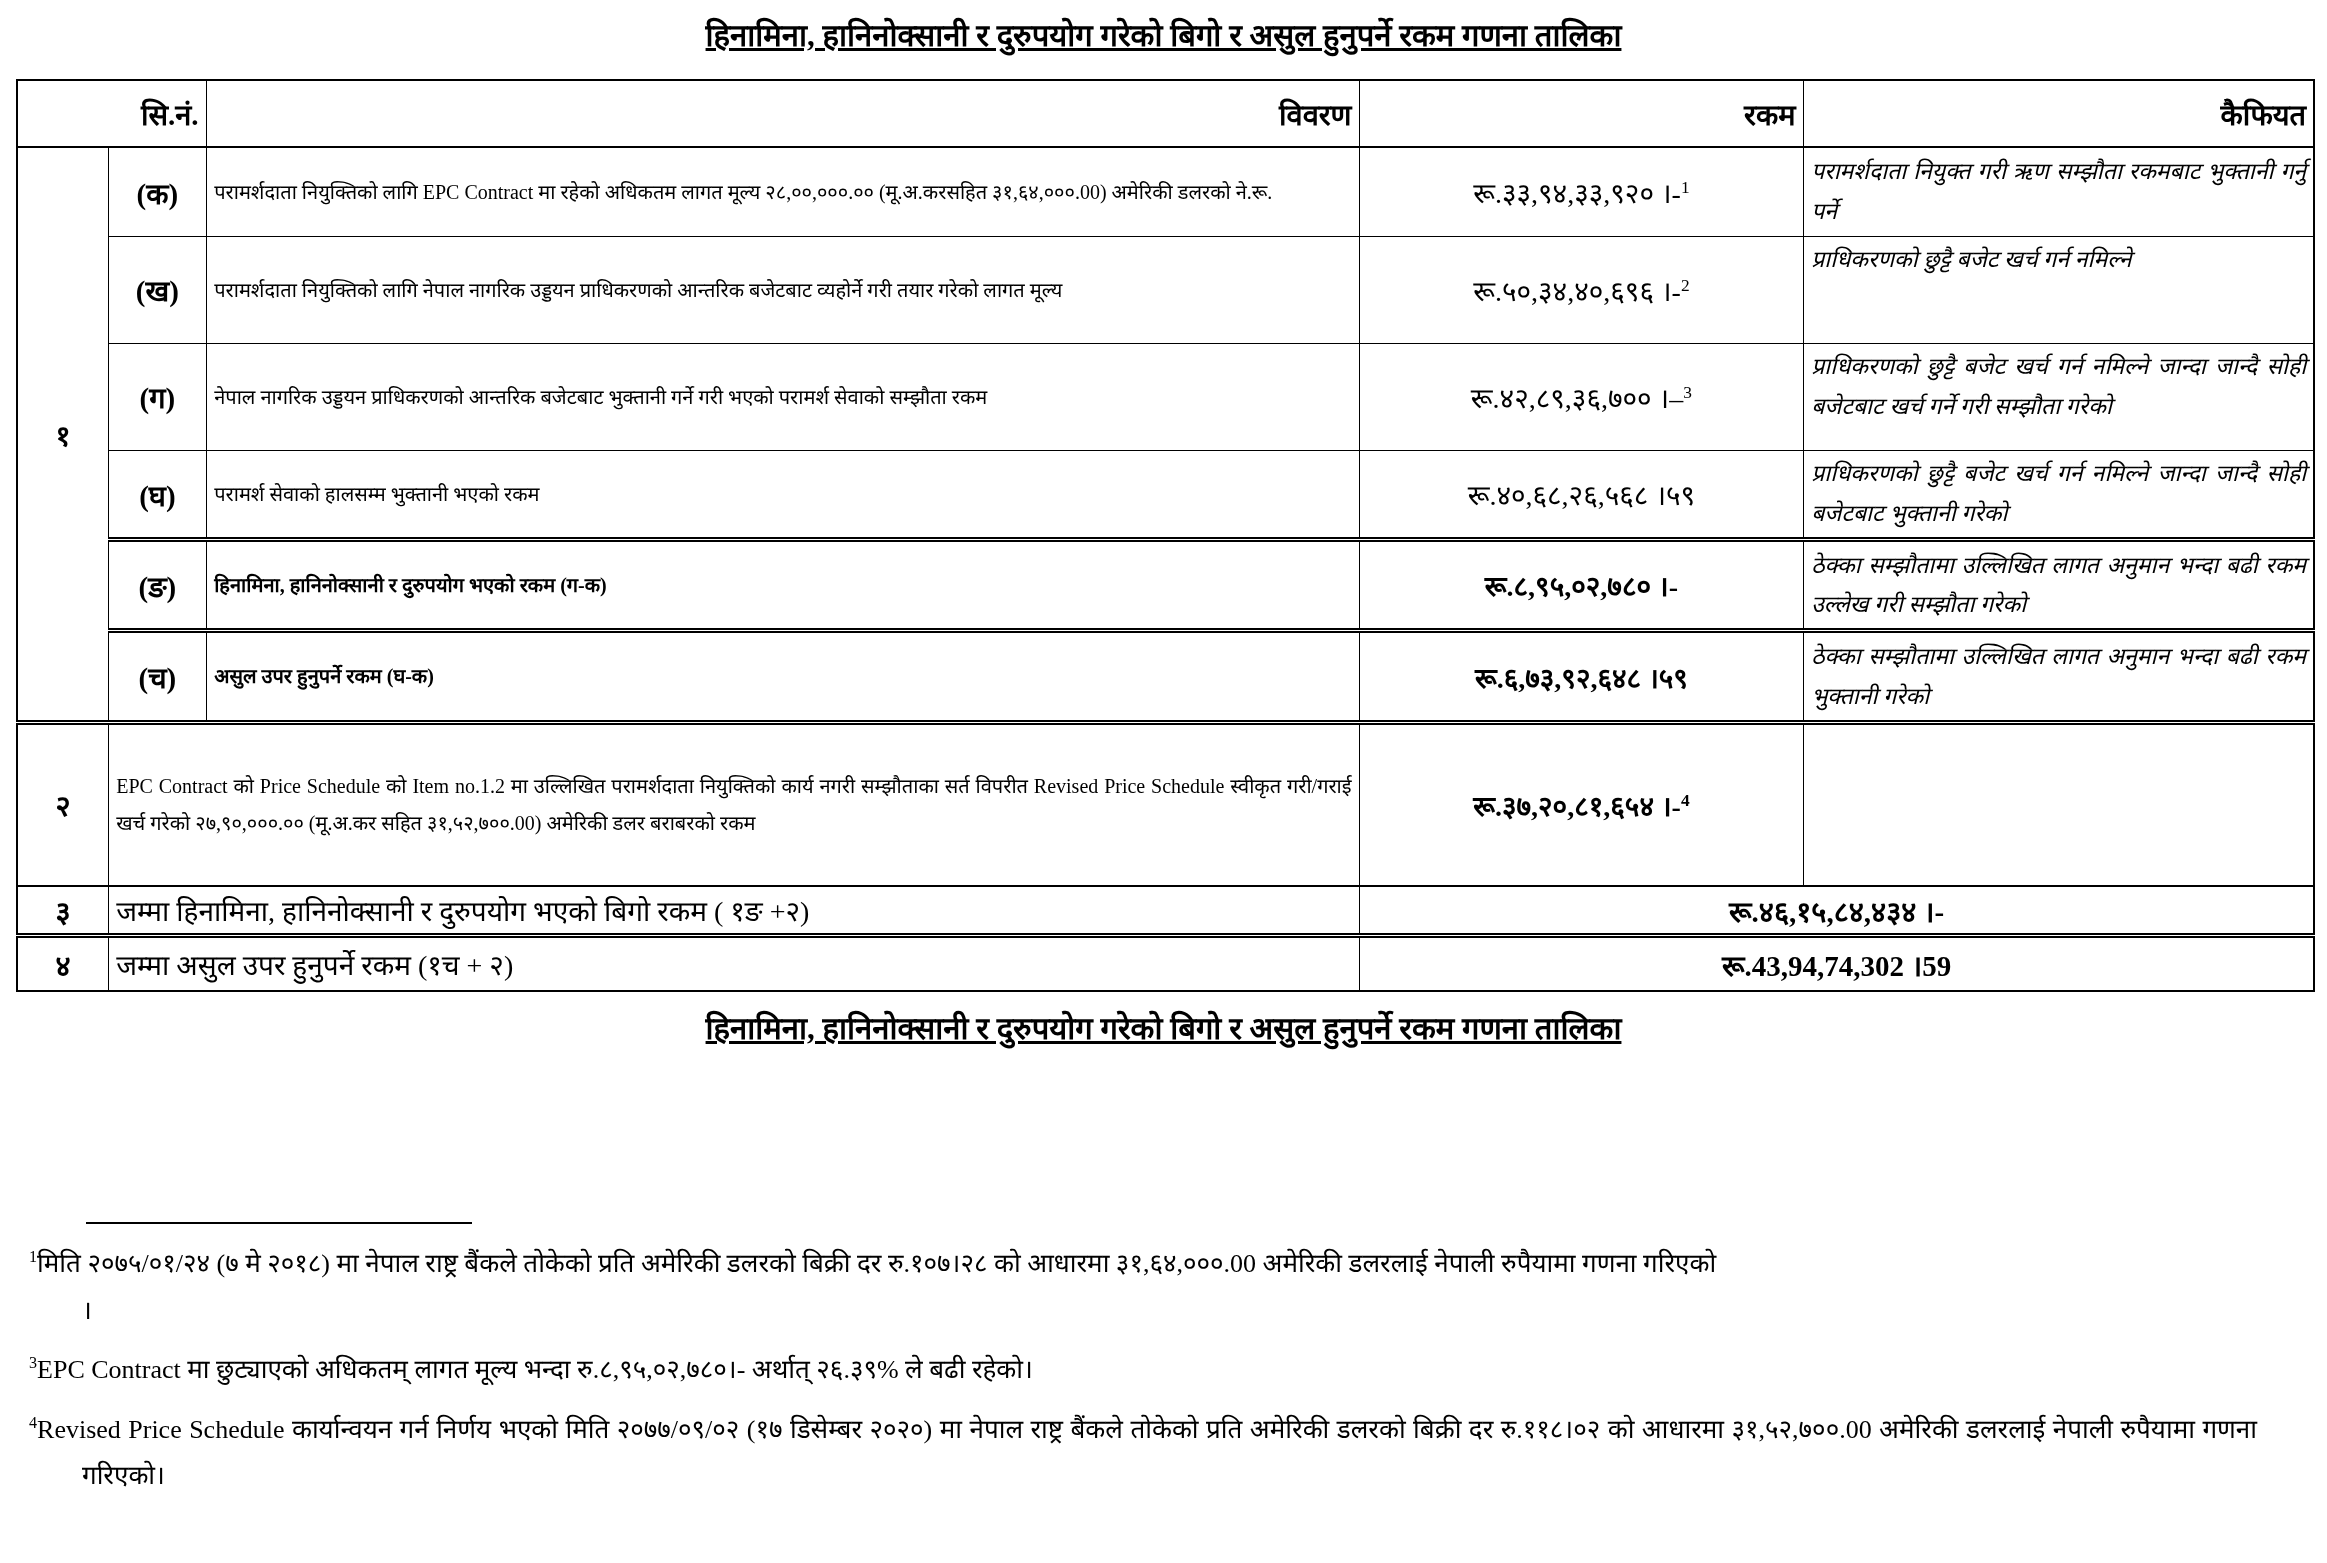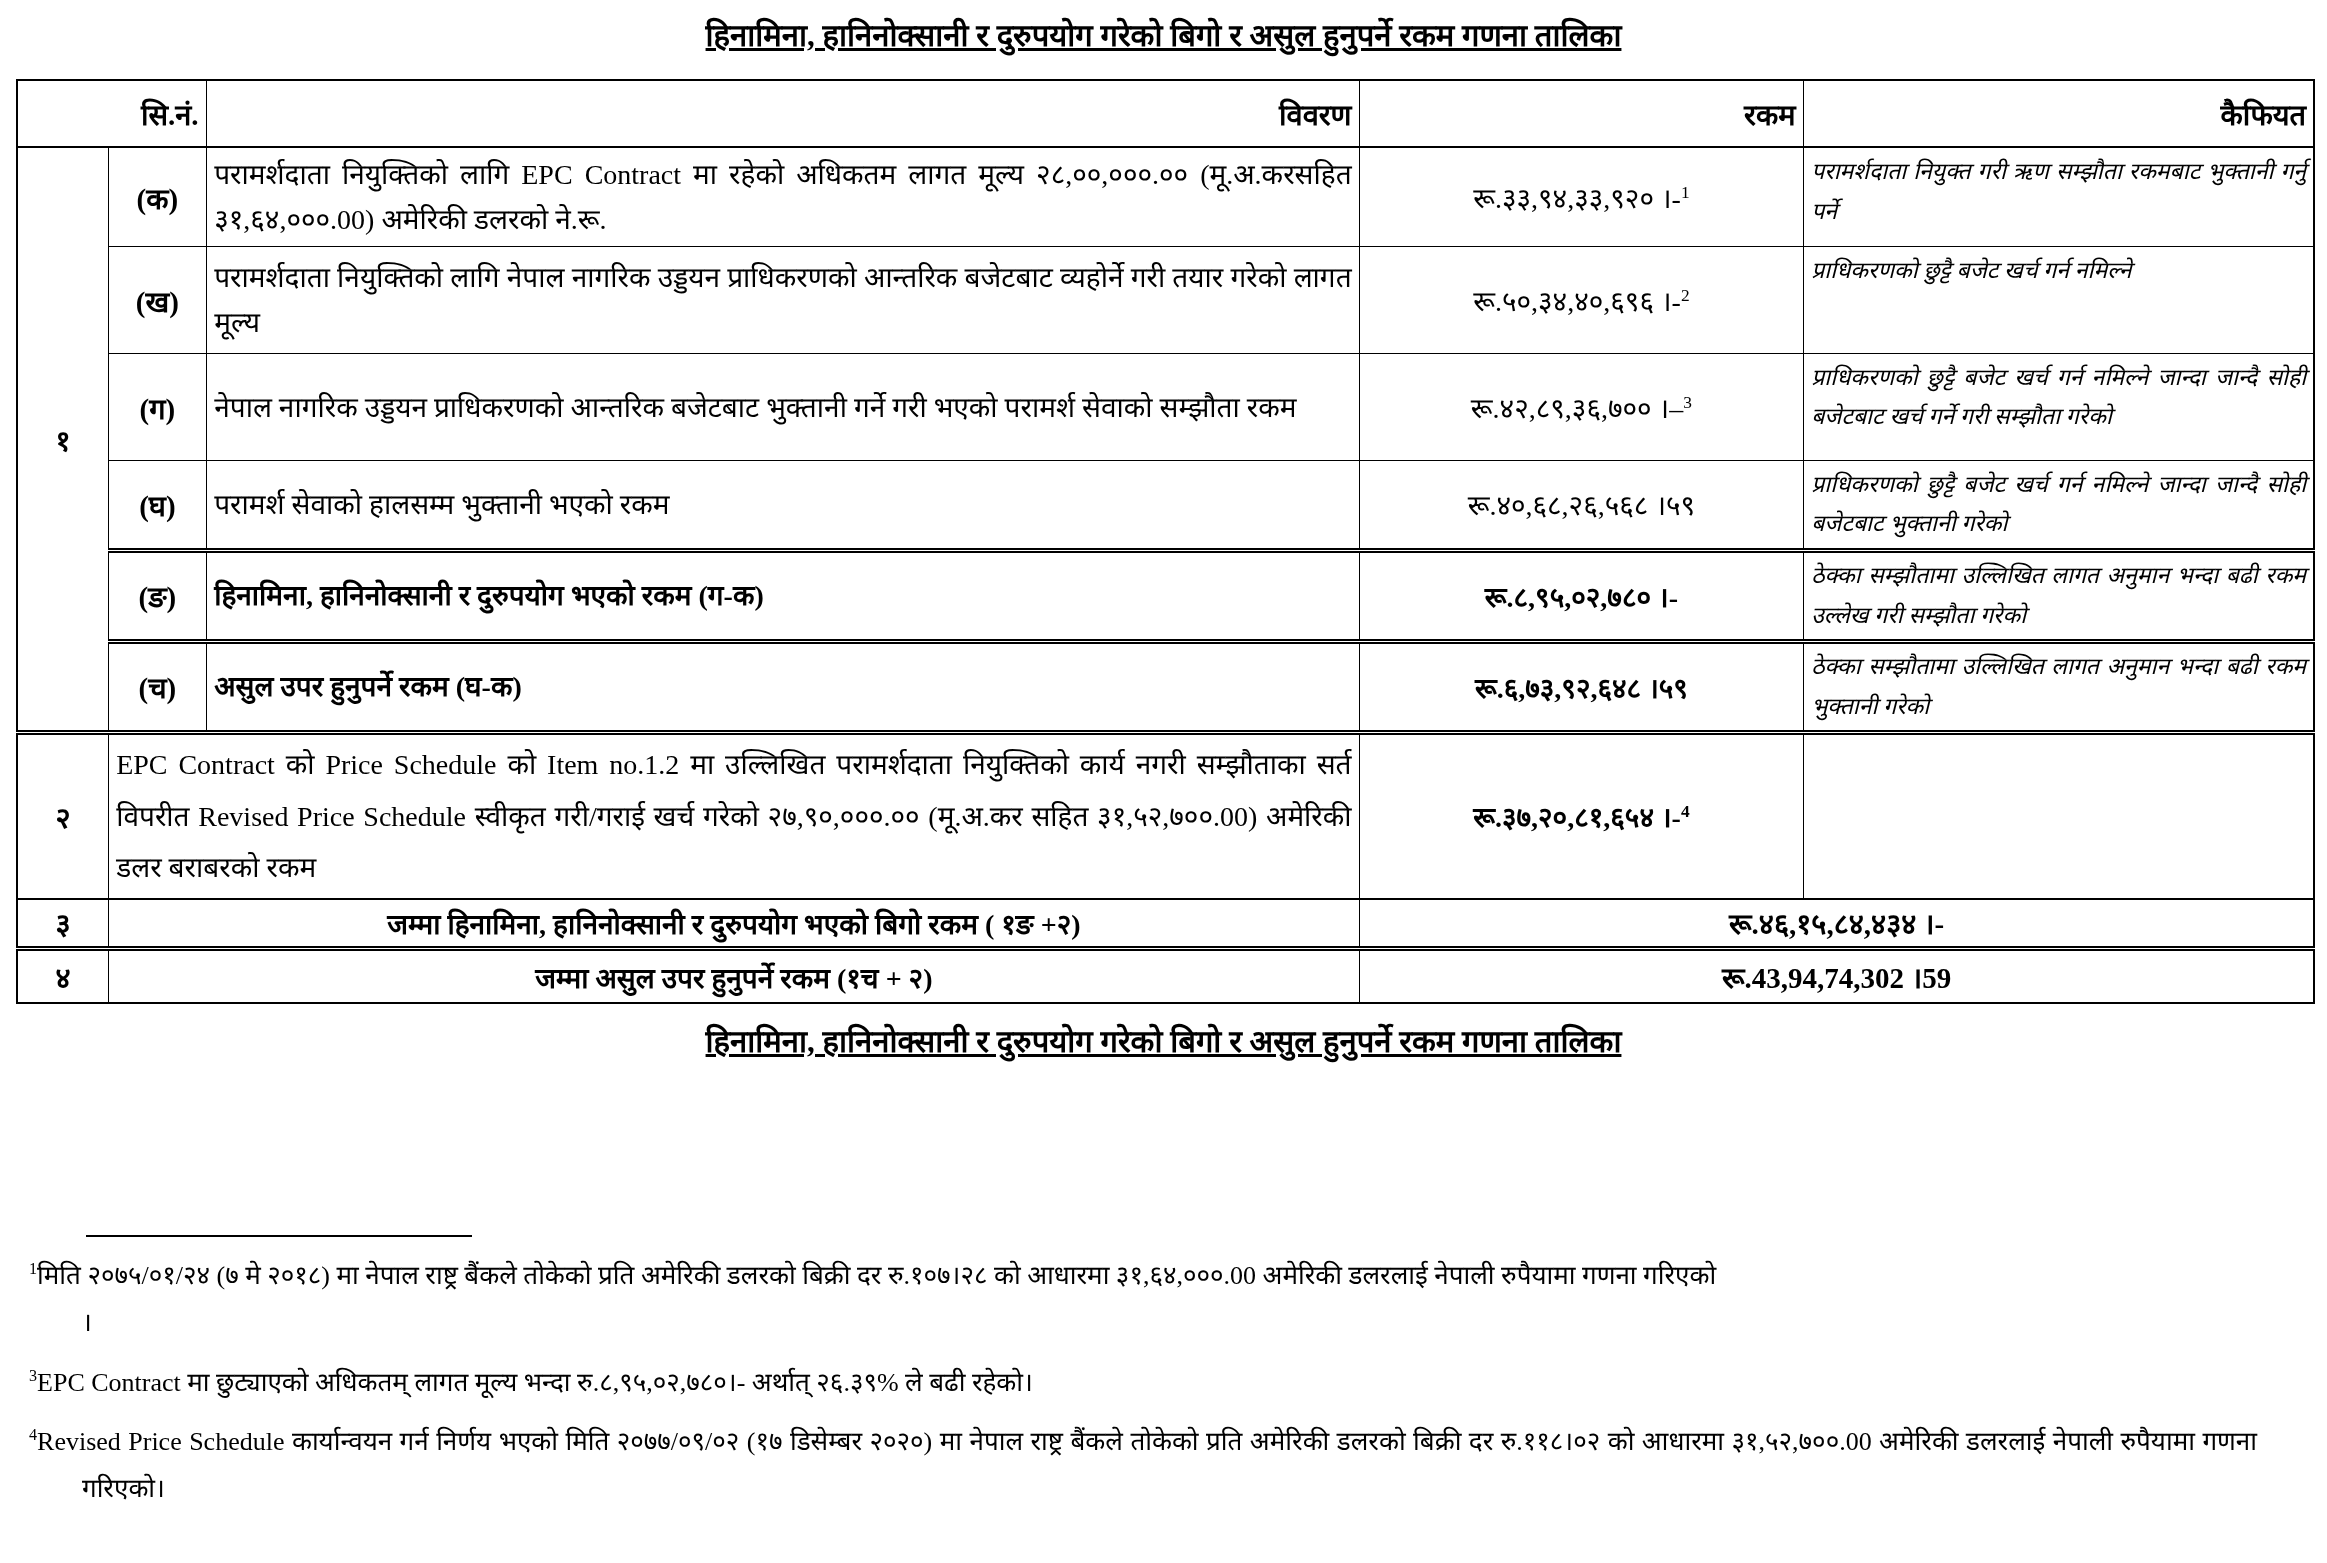--- a/index.html
+++ b/index.html
@@ -53,21 +53,21 @@
     font-size: 29px;
     font-weight: bold;
   }
   td.letter {
     text-align: center;
     vertical-align: middle;
     font-size: 29px;
     font-weight: bold;
   }
   td.desc {
-    font-size: 28px;
+    font-size: 20px;
     line-height: 1.62;
     text-align: justify;
     vertical-align: middle;
     padding-left: 12.7px;
     padding-right: 9px;
   }
   td.desc.loose { line-height: 1.85; }
   td.amount {
     font-size: 28px;
     text-align: center;
@@ -83,24 +83,23 @@
   td.remarks {
     font-size: 23px;
     font-style: italic;
     line-height: 1.72;
     text-align: justify;
     vertical-align: top;
     padding: 5.5px 9px 3.6px 11px;
   }
   .bold { font-weight: bold; }
   td.center-desc {
-    text-align: center;
     vertical-align: middle;
     font-size: 28px;
-    font-weight: bold;
+    font-weight: normal;
   }
   td.center-amount {
     text-align: center;
     vertical-align: middle;
     font-size: 29px;
     font-weight: bold;
     white-space: nowrap;
   }
 
   .footnote-sep {

